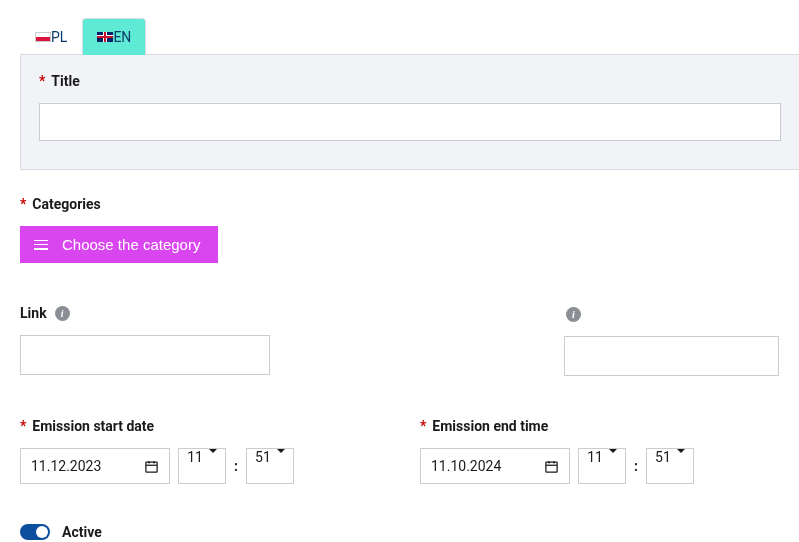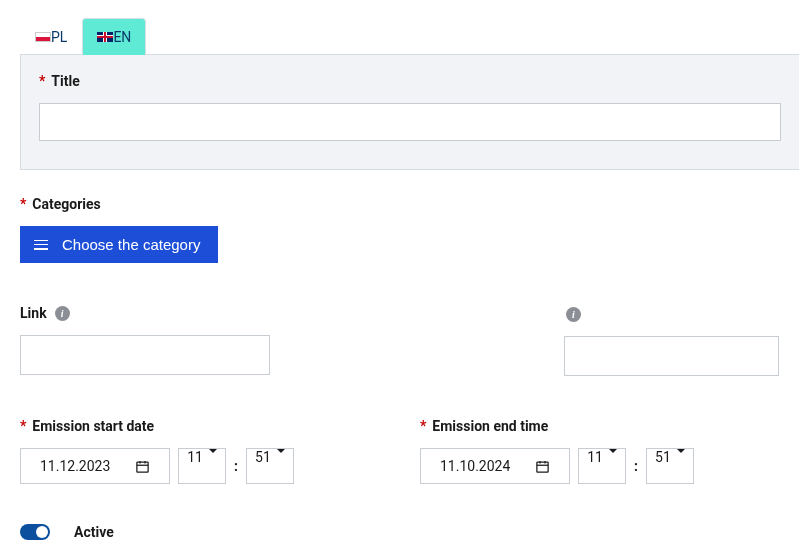--- a/index.html
+++ b/index.html
@@ -112,21 +112,21 @@
   }
   .section {
     margin-top: 26px;
     padding-left: 2px;
     padding-right: 20px;
   }
   .choose-btn {
     display: inline-flex;
     align-items: center;
     gap: 14px;
-    background: #1d4ed8;
+    background: #d946ef;
     color: #fff;
     border: none;
     padding: 10px 18px 10px 14px;
     font-size: 15px;
     cursor: pointer;
     margin-top: 14px;
   }
   .hamburger {
     display: inline-block;
     width: 14px;
@@ -170,21 +170,21 @@
     align-items: center;
     gap: 8px;
     margin-top: 14px;
   }
   .date-box {
     display: flex;
     align-items: center;
     justify-content: space-between;
     height: 36px;
     border: 1px solid #c8ccd3;
-    padding: 0 19px;
+    padding: 0 10px;
     width: 150px;
     font-size: 14px;
     color: #1a1a1a;
     background: #fff;
     cursor: pointer;
   }
   .cal-icon svg { display: block; }
   .time-sel {
     display: flex;
     align-items: flex-start;
@@ -202,21 +202,21 @@
   .caret {
     width: 0; height: 0;
     border-left: 4px solid transparent;
     border-right: 4px solid transparent;
     border-top: 4px solid #1a1a1a;
   }
   .colon { font-weight: 700; }
   .toggle-row {
     display: flex;
     align-items: center;
-    gap: 24px;
+    gap: 12px;
     margin-top: 40px;
     padding-left: 2px;
   }
   .toggle {
     width: 30px;
     height: 16px;
     border-radius: 10px;
     background: #0b4f9e;
     position: relative;
     cursor: pointer;

